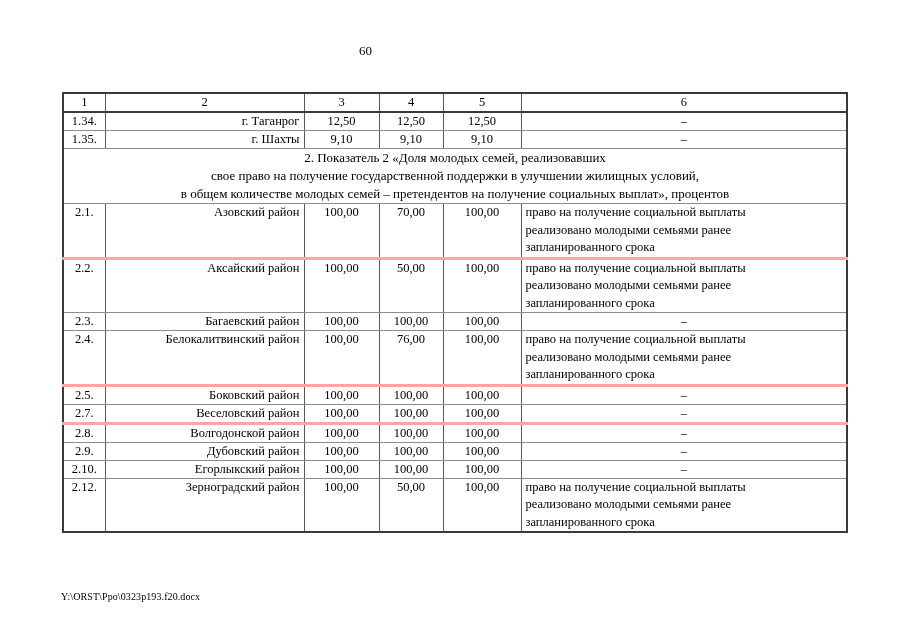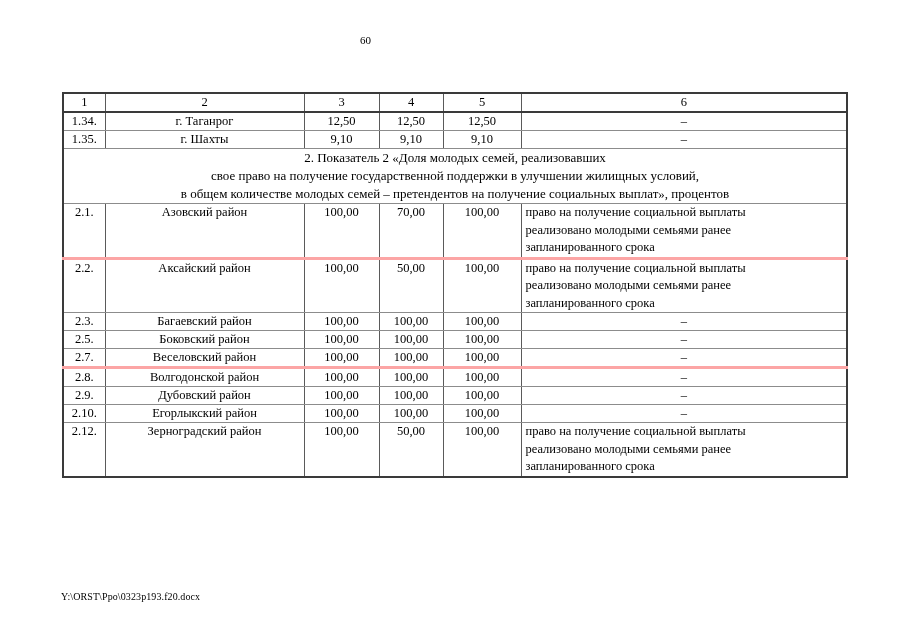--- a/index.html
+++ b/index.html
@@ -11,25 +11,25 @@
     position: relative;
     width: 905px;
     height: 640px;
     background: #ffffff;
     font-family: "Liberation Serif", serif;
     color: #000000;
     overflow: hidden;
   }
   .page-number {
     position: absolute;
-    top: 34px;
+    top: 43px;
     left: 0;
     width: 731px;
     text-align: center;
-    font-size: 11px;
+    font-size: 13px;
   }
   table.doc-table {
     position: absolute;
     left: 62px;
     top: 92px;
     width: 784px;
     border-collapse: collapse;
     table-layout: fixed;
     font-size: 12.5px;
     line-height: 17px;
@@ -44,21 +44,21 @@
     vertical-align: top;
     overflow: hidden;
   }
   tr.hdr td {
     height: 16px;
     text-align: center;
     border-bottom: 2px solid #3a3a3a;
   }
   tr.single td { height: 16px; }
   td.num   { text-align: center; }
-  td.name  { text-align: center; padding-left: 5px; }
+  td.name  { text-align: right; padding-left: 5px; }
   td.val   { text-align: center; }
   td.dash  { text-align: center; }
   td.note  {
     text-align: left;
     padding-left: 5px;
     white-space: pre-line;
     line-height: 17.5px;
     padding-top: 1px;
     padding-bottom: 1px;
   }
@@ -149,20 +149,30 @@
 запланированного срока</td>
       </tr>
       <tr class="single">
         <td class="num">2.3.</td>
         <td class="name">Багаевский район</td>
         <td class="val">100,00</td>
         <td class="val">100,00</td>
         <td class="val">100,00</td>
         <td class="dash">–</td>
       </tr>
+      <tr class="thick">
+        <td class="num">2.4.</td>
+        <td class="name">Белокалитвинский район</td>
+        <td class="val">100,00</td>
+        <td class="val">76,00</td>
+        <td class="val">100,00</td>
+        <td class="note">право на получение социальной выплаты
+реализовано молодыми семьями ранее
+запланированного срока</td>
+      </tr>
       <tr class="single">
         <td class="num">2.5.</td>
         <td class="name">Боковский район</td>
         <td class="val">100,00</td>
         <td class="val">100,00</td>
         <td class="val">100,00</td>
         <td class="dash">–</td>
       </tr>
       <tr class="single thick">
         <td class="num">2.7.</td>

